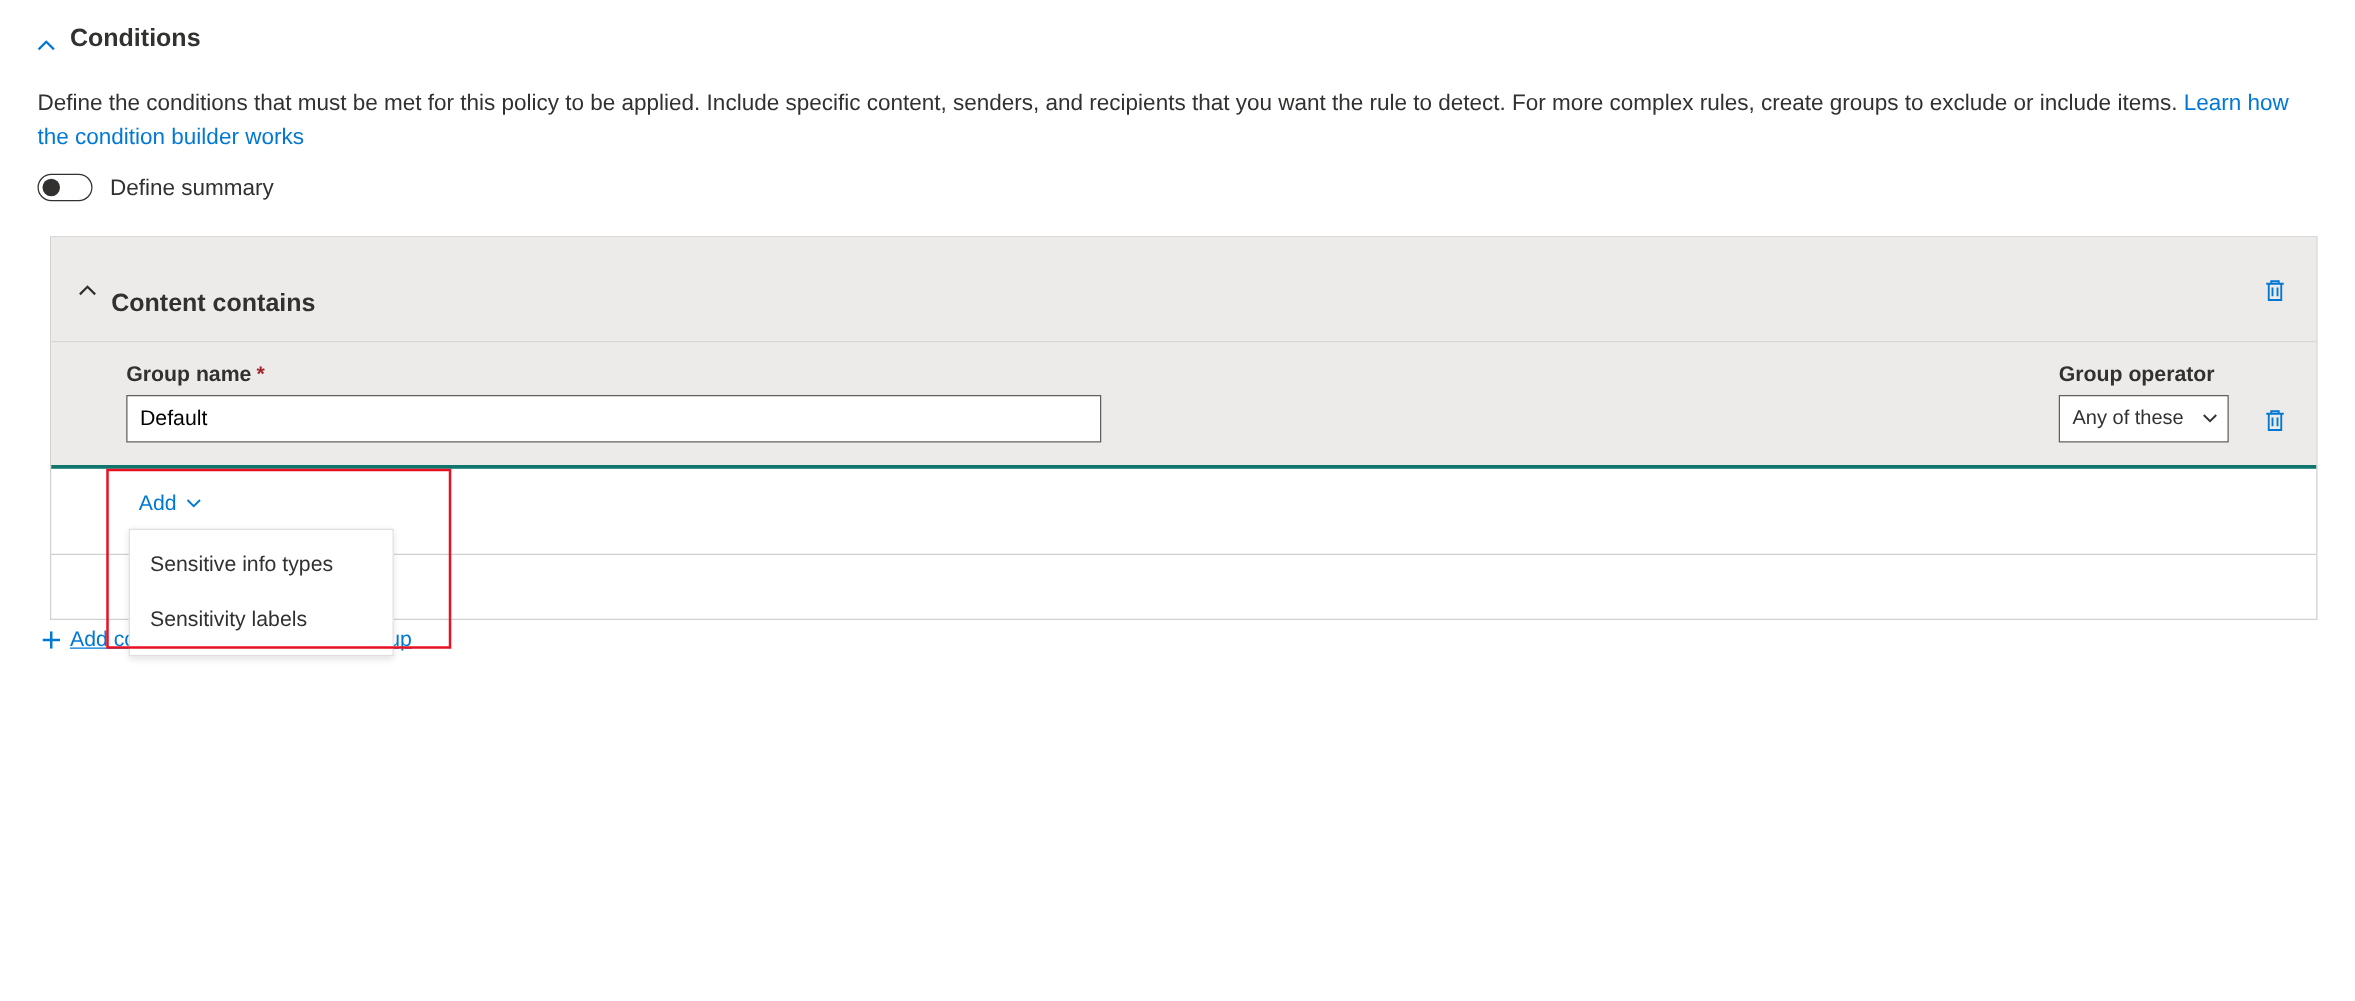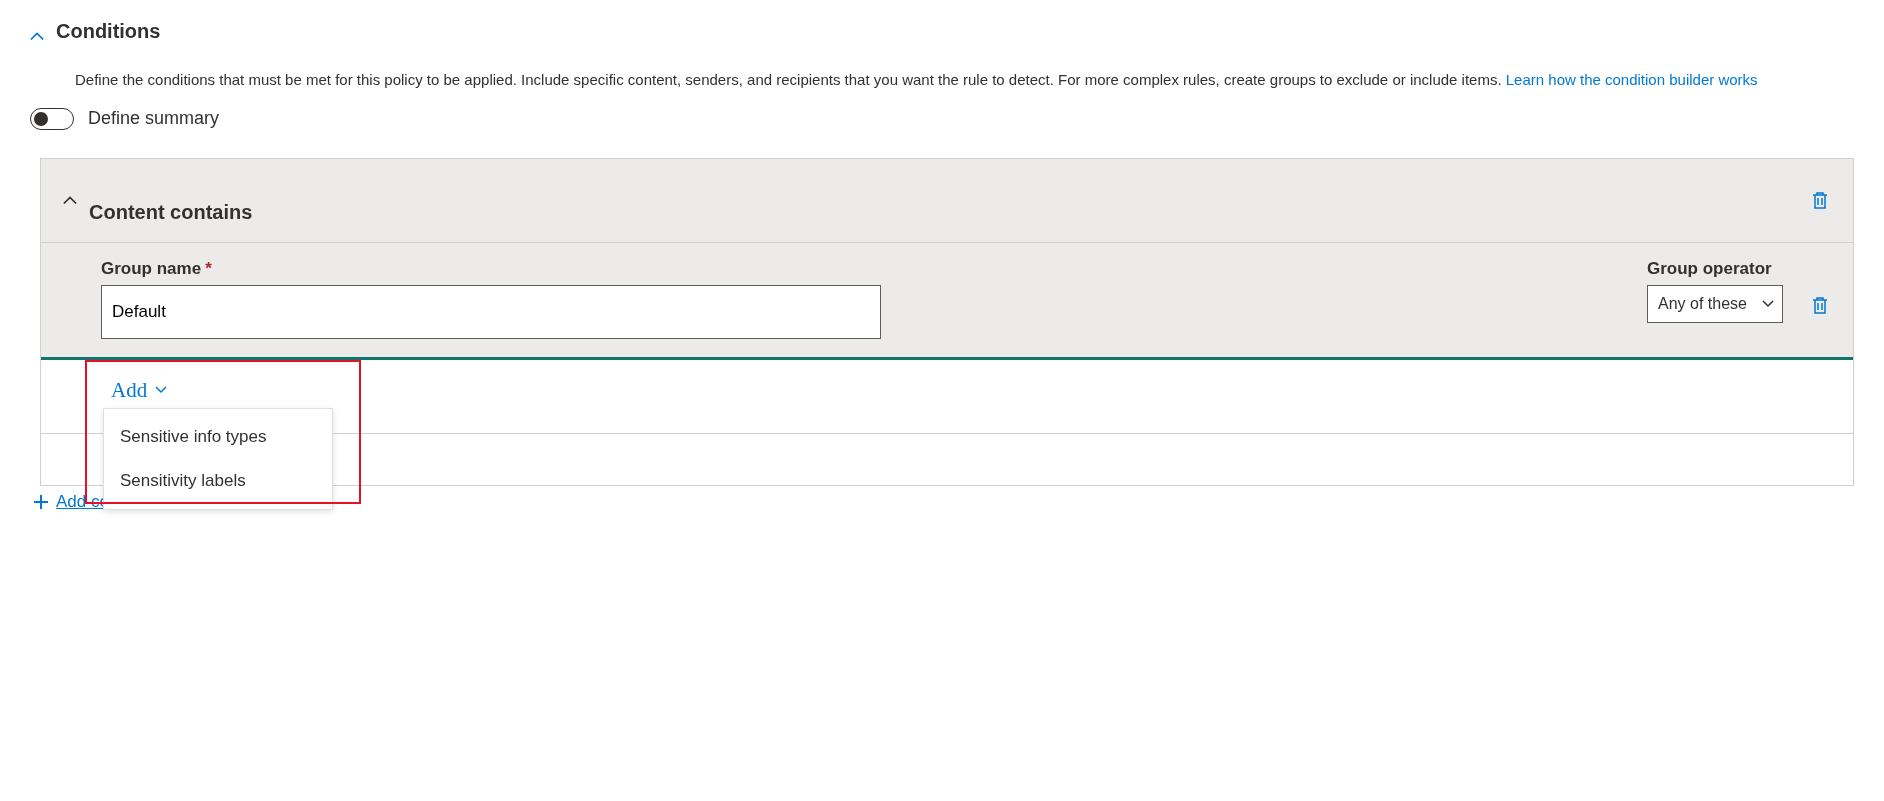--- a/index.html
+++ b/index.html
@@ -25,25 +25,24 @@
     align-items: center;
     justify-content: center;
   }
   .chevron-up svg { display: block; }
   .section-title {
     font-weight: 700;
     font-size: 20px;
     color: #323130;
   }
   .description {
-    font-size: 15px;
+    font-size: 18px;
     line-height: 1.5;
     color: #323130;
     margin-bottom: 16px;
-    margin-left: 45px;
   }
   .link {
     color: #0078d4;
     text-decoration: none;
     cursor: pointer;
   }
   .toggle-row {
     display: flex;
     align-items: center;
     gap: 14px;
@@ -107,21 +106,21 @@
     border-bottom: 3px solid #0f766e;
   }
   .field-block { display: flex; flex-direction: column; gap: 6px; }
   .field-label {
     font-weight: 600;
     font-size: 17px;
   }
   .req { color: #a4262c; margin-left: 4px; }
   .text-input {
     width: 780px;
-    height: 54px;
+    height: 38px;
     border: 1px solid #605e5c;
     background: #fff;
     padding: 0 10px;
     font-size: 17px;
     font-family: inherit;
   }
   .select-wrap {
     width: 136px;
     height: 38px;
     border: 1px solid #605e5c;
@@ -152,28 +151,27 @@
     border: 2px solid #e81123;
     pointer-events: none;
     z-index: 5;
   }
   .add-btn {
     color: #0078d4;
     display: inline-flex;
     align-items: center;
     gap: 8px;
     cursor: pointer;
-    font-size: 21px;
-    font-family: Liberation Serif, serif;
+    font-size: 17px;
   }
   .dropdown-menu {
     position: absolute;
     left: 62px;
     top: 48px;
-    width: 230px;
+    width: 212px;
     background: #fff;
     border: 1px solid #e1dfdd;
     box-shadow: 0 2px 6px rgba(0,0,0,0.12);
     z-index: 3;
     padding: 6px 0;
   }
   .menu-item {
     padding: 12px 16px;
     font-size: 17px;
     cursor: pointer;

